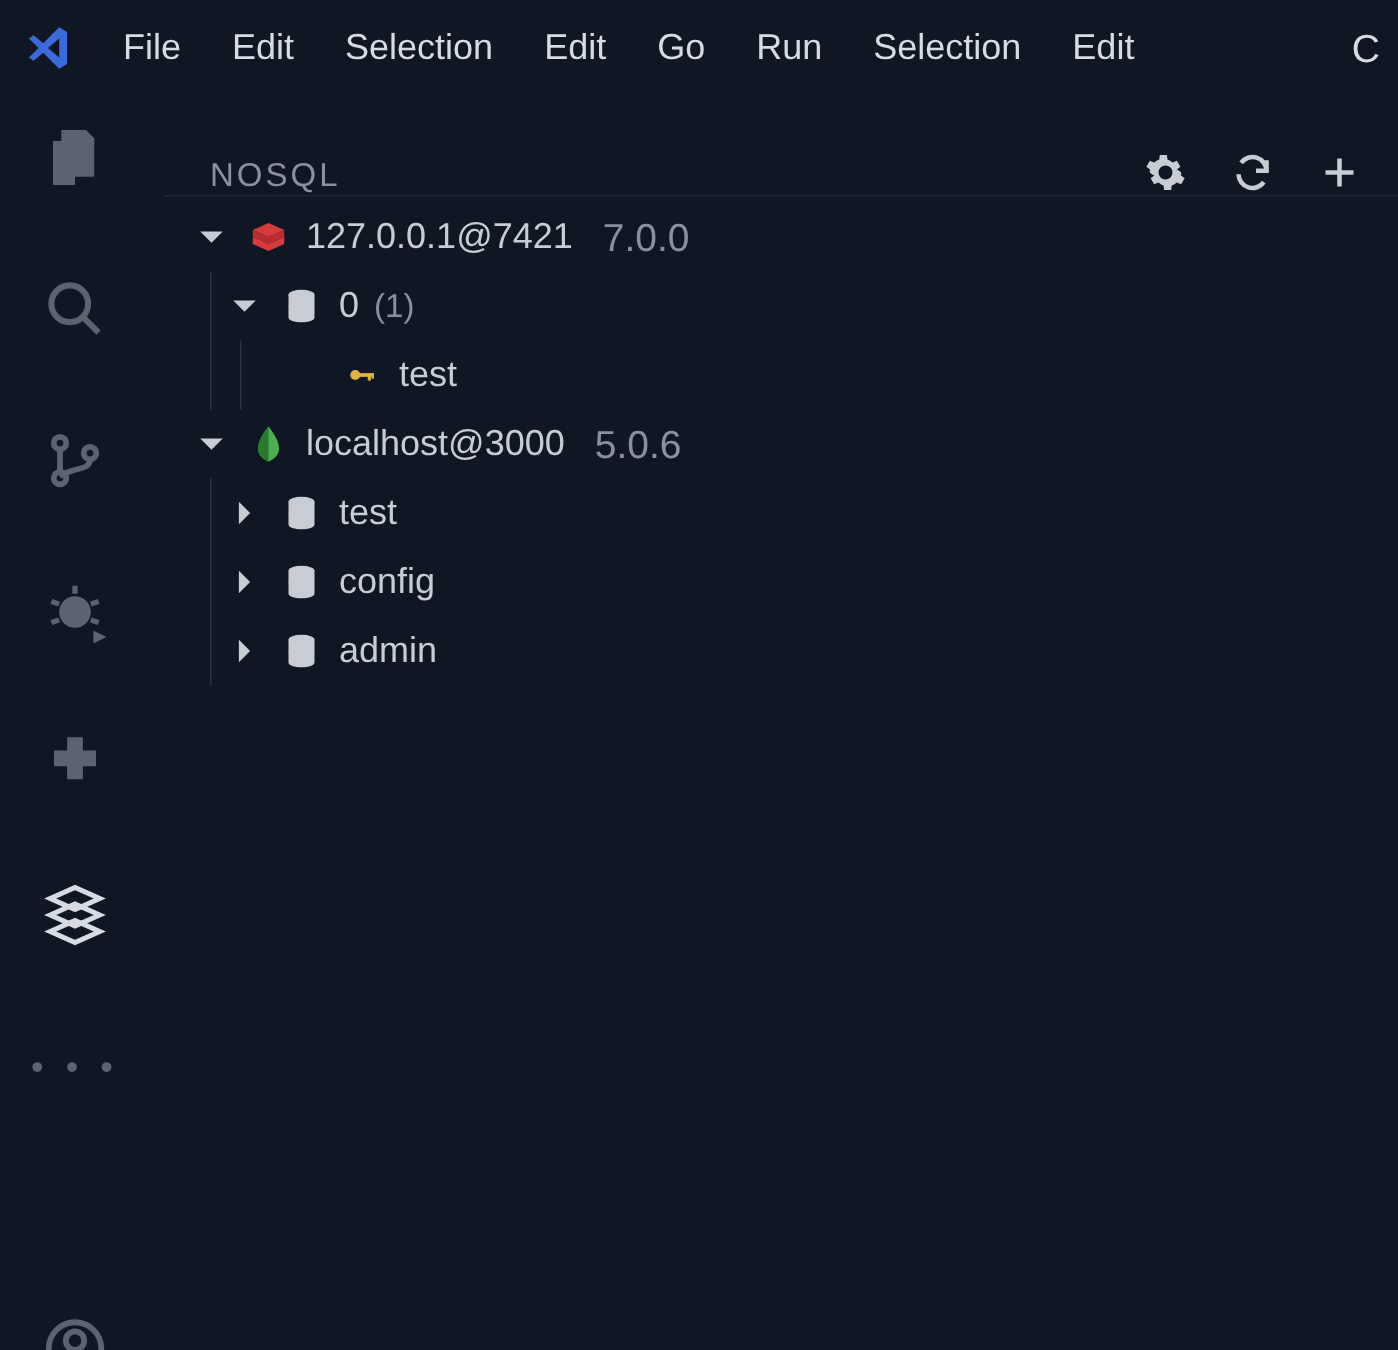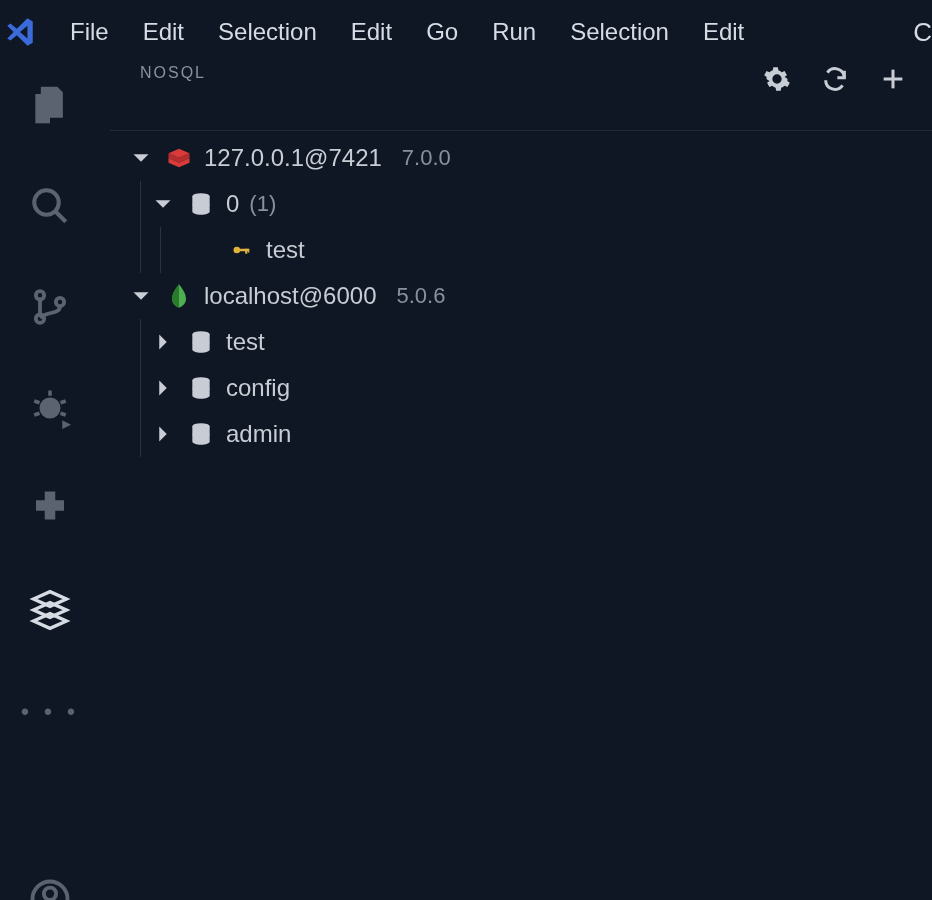--- a/index.html
+++ b/index.html
@@ -13,21 +13,21 @@
     overflow: hidden;
     display: flex;
     flex-direction: column;
   }
 
   
   .menubar {
     height: 64px;
     display: flex;
     align-items: center;
-    padding: 0 0;
+    padding: 0 12px;
   }
   .logo {
     width: 40px; height: 40px;
     margin-right: 30px;
     display: flex; align-items: center; justify-content: center;
   }
   .menu { display: flex; gap: 34px; }
   .menu-item { color: #d7dbe3; cursor: default; }
   .menubar-right {
     margin-left: auto;
@@ -67,25 +67,25 @@
   
   .sidepanel {
     flex: 1;
     display: flex;
     flex-direction: column;
     min-width: 0;
   }
   .panel-header {
     height: 66px;
     display: flex;
-    align-items: flex-start;
+    align-items: flex-end;
     padding: 0 24px 0 40px;
     color: #8a90a0;
     letter-spacing: 2px;
-    font-size: 16px;
+    font-size: 22px;
   }
   .panel-actions {
     margin-left: auto;
     display: flex;
     gap: 28px;
   }
   .panel-action {
     width: 30px; height: 30px;
     color: #c8ccd4;
     display: flex; align-items: center; justify-content: center;
@@ -114,21 +114,21 @@
     width: 26px; height: 26px;
     display: flex; align-items: center; justify-content: center;
     color: #c8ccd4;
   }
   .chev svg { display: block; }
   .node-icon {
     width: 30px; height: 30px;
     display: flex; align-items: center; justify-content: center;
   }
   .count { color: #8a90a0; font-size: 22px; }
-  .version { color: #8a90a0; font-size: 22px; margin-left: 10px; }
+  .version { color: #8a90a0; font-size: 26px; margin-left: 10px; }
 
   .indent-0 { padding-left: 18px; }
   .indent-1 { padding-left: 40px; }
   .indent-2 { padding-left: 80px; }
   .guide {
     position: relative;
   }
   .guide::before {
     content: "";
     position: absolute;
@@ -305,21 +305,21 @@
           <svg viewBox="0 0 16 16" width="20" height="20" fill="currentColor">
               <path d="M2 5l6 6 6-6z"></path>
             </svg>
         </span>
         <span class="node-icon">
           <svg viewBox="0 0 24 24" width="28" height="28">
             <path fill="#4caf50" d="M12 2c4 5 6 9 6 13 0 3-3 6-6 7-3-1-6-4-6-7 0-4 2-8 6-13z"></path>
             <path fill="#2b7a2b" d="M12 2c0 6 0 14 0 20-3-1-6-4-6-7 0-4 2-8 6-13z"></path>
           </svg>
         </span>
-        <span>localhost@6000</span>
+        <span>localhost@3000</span>
         <span class="version">5.0.6</span>
       </div>
 
       <div class="guide">
         <div class="tree-row indent-1">
           <span class="chev">
             <svg viewBox="0 0 16 16" width="20" height="20" fill="currentColor">
                 <path d="M5 2l6 6-6 6z"></path>
               </svg>
           </span>

